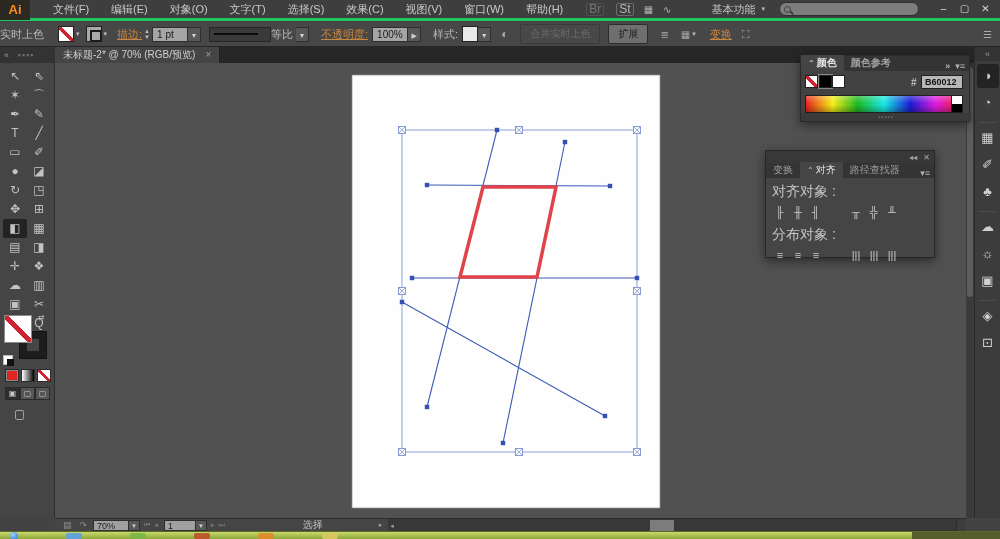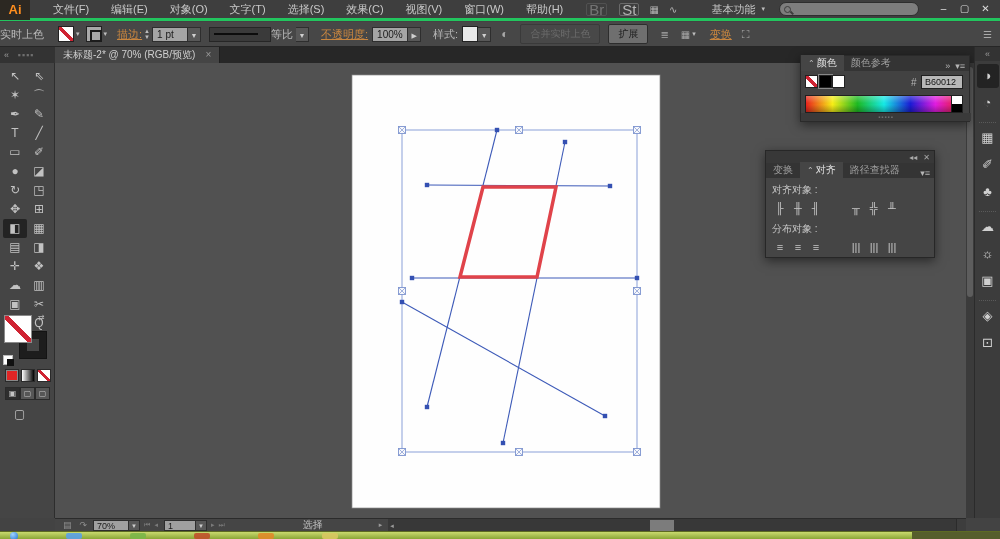--- a/index.html
+++ b/index.html
@@ -6,21 +6,21 @@
   body { background:#222; }
   #app { position:relative; width:1000px; height:539px; background:#434343; overflow:hidden; }
 
   
   .menubar { position:absolute; left:0; top:0; width:1000px; height:21px; background:#3e3e3e;
              border-bottom:3px solid #22c55e; display:flex; align-items:center; }
   .ai-logo { width:30px; height:21px; background:#2c2822; color:#ff8e1e; font-weight:bold; font-size:13px;
              display:flex; align-items:center; justify-content:center; }
   .menus { display:flex; margin-left:12px; }
   .menu-item { color:#c9c9c9; font-size:11px; padding:0 11px; line-height:21px; cursor:default; }
-  .mb-ico { color:#b5b5b5; font-size:15px; border:1px solid #6a6a6a; border-radius:2px; padding:0 2px;
+  .mb-ico { color:#b5b5b5; font-size:12px; border:1px solid #6a6a6a; border-radius:2px; padding:0 2px;
             margin-left:12px; line-height:11px; height:13px; display:inline-block; }
   .mb-ico.dim { opacity:.45; }
   .mb-glyph { color:#b5b5b5; font-size:10px; margin-left:10px; }
   .workspace { margin-left:auto; color:#c2c2c2; font-size:11px; display:flex; align-items:center; gap:4px; }
   .searchbox { width:140px; height:14px; background:#7d7d7d; border:1px solid #2e2e2e; border-radius:7px;
                margin-left:14px; display:flex; align-items:center; padding:0 4px; }
   .mag { width:7px; height:7px; border:1.5px solid #3c3c3c; border-radius:50%; position:relative; flex:none; }
   .mag::after { content:""; position:absolute; left:5px; top:5px; width:4px; height:1.5px; background:#3c3c3c; transform:rotate(45deg); }
   .searchbox input { background:transparent; border:none; outline:none; width:110px; font-size:10px; color:#222; }
   .winbtns { display:flex; margin-left:14px; margin-right:4px; }
@@ -91,21 +91,21 @@
   .dock { position:absolute; left:974px; top:47px; width:26px; height:471px; background:#3c3c3c;
           border-left:1px solid #2b2b2b; }
   .dockhead { height:14px; color:#9a9a9a; font-size:9px; text-align:center; line-height:14px; background:#333; }
   .dockico { width:22px; height:24px; margin:3px auto 0; color:#d0d0d0; font-size:13px; text-align:center;
              line-height:24px; border-radius:3px; }
   .dockico.sel { background:#232323; }
   .docksep { height:5px; margin:3px 4px 0; border-bottom:1px dotted #5a5a5a; }
 
   
   .colorpanel { position:absolute; left:800px; top:55px; width:170px; height:67px; background:#424242;
-                box-shadow:0 3px 10px rgba(0,0,0,.5); border:1px solid #2a2a2a; }
+                box-shadow:0 3px 10px rgba(0,0,0,.5); border:1px solid #2a2a2a;font-weight:bold; }
   .ptabs { height:15px; background:#343434; display:flex; align-items:flex-end; }
   .ptab { font-size:10px; color:#9f9f9f; padding:1px 7px; }
   .ptab.active { background:#454545; color:#e3e3e3; }
   .ptab .caret { font-size:8px; margin-right:2px; color:#bdbdbd; }
   .pmenu { margin-left:auto; color:#b5b5b5; font-size:9px; padding-right:4px; display:flex; gap:5px; }
   .cp-body { position:relative; height:50px; }
   .cp-sw { position:absolute; top:4px; width:13px; height:13px; border:1px solid #222; }
   .cp-hex-label { position:absolute; left:110px; top:6px; color:#b5b5b5; font-size:10px; }
   .cp-hex { position:absolute; left:120px; top:4px; width:42px; height:14px; background:#b8b8b8; color:#141414;
             font-size:9px; line-height:13px; padding-left:3px; border:1px solid #202020; }
@@ -116,21 +116,21 @@
   .spec-b { position:absolute; right:0; bottom:0; width:11px; height:8px; background:#000; border-left:1px solid #202020; }
   .cp-grip { position:absolute; left:0; bottom:0; width:170px; height:8px; background:#3a3a3a; text-align:center;
              color:#6f6f6f; font-size:6px; line-height:8px; letter-spacing:1px; }
 
   
   .alignpanel { position:absolute; left:765px; top:150px; width:170px; height:108px; background:#454545;
                 box-shadow:0 3px 10px rgba(0,0,0,.5); border:1px solid #272727; }
   .ap-title { height:12px; background:#383838; display:flex; justify-content:flex-end; align-items:center;
               gap:6px; padding:0 4px; color:#aaa; font-size:8px; }
   .ap-tabs { height:15px; background:#343434; display:flex; align-items:flex-end; }
-  .ap-label { color:#c7c7c7; font-size:10px; padding:5px 0 0 6px; }
+  .ap-label { color:#c7c7c7; font-size:14px; padding:5px 0 0 6px; }
   .ap-btnrow { display:flex; padding:3px 0 0 5px; }
   .ap-btn { width:18px; height:17px; color:#c8c8c8; font-size:11px; text-align:center; line-height:17px; }
   .ap-btn:nth-child(4) { margin-left:22px; }
 
   
   .statusbar { position:absolute; left:55px; top:518px; width:911px; height:13px; background:#454545;
                border-top:1px solid #2b2b2b; display:flex; align-items:center; font-size:9px; }
   .sb-ico { color:#8f8f8f; font-size:9px; margin-left:8px; }
   .sb-field { background:#a0a0a0; color:#1b1b1b; height:11px; line-height:11px; padding:0 3px;
               border:1px solid #2e2e2e; margin-left:6px; }

